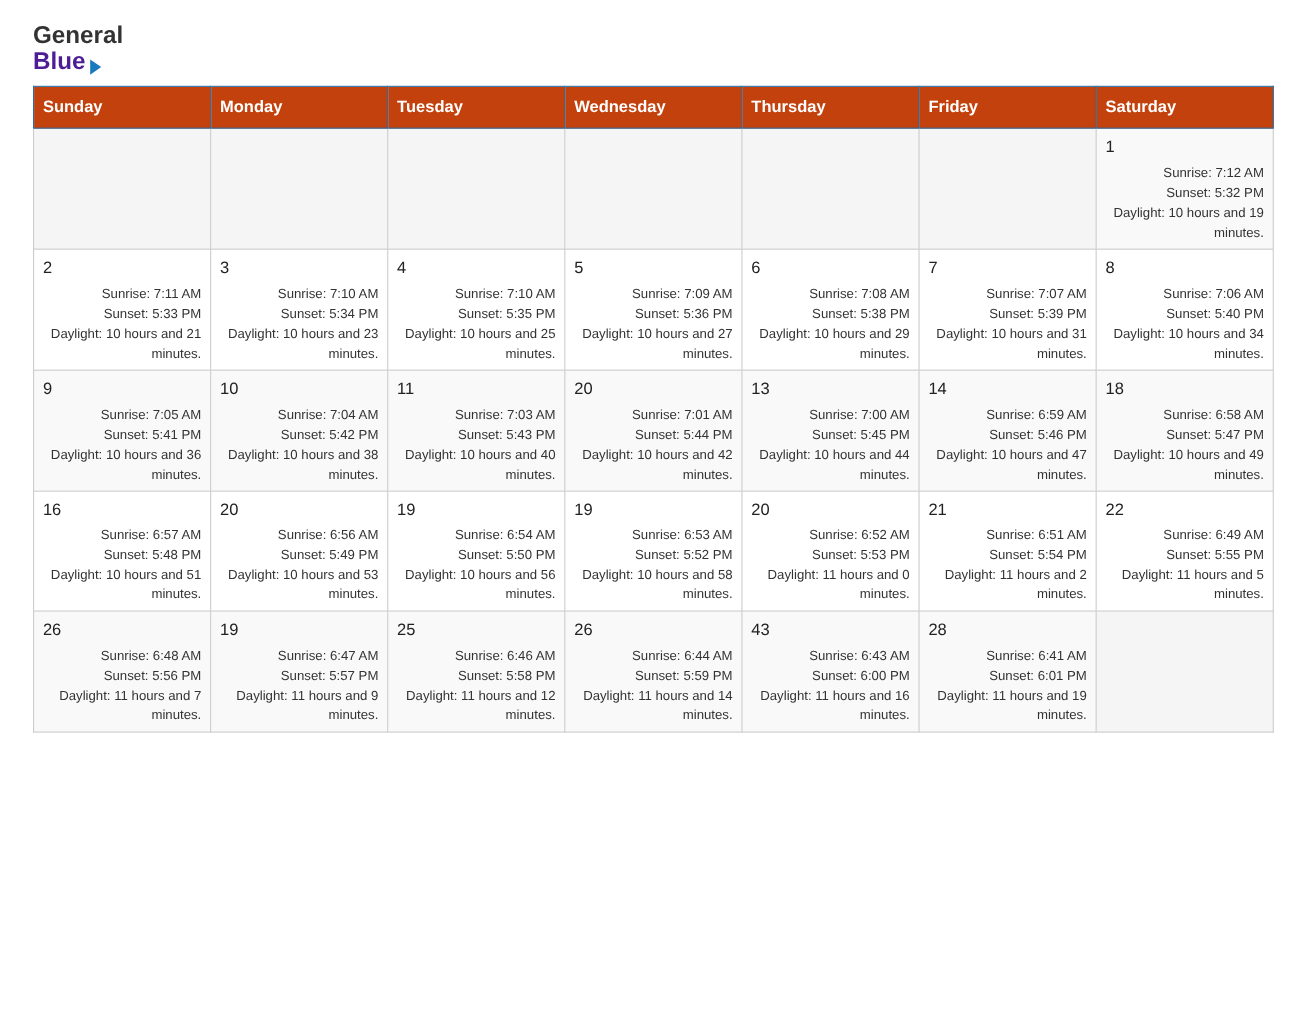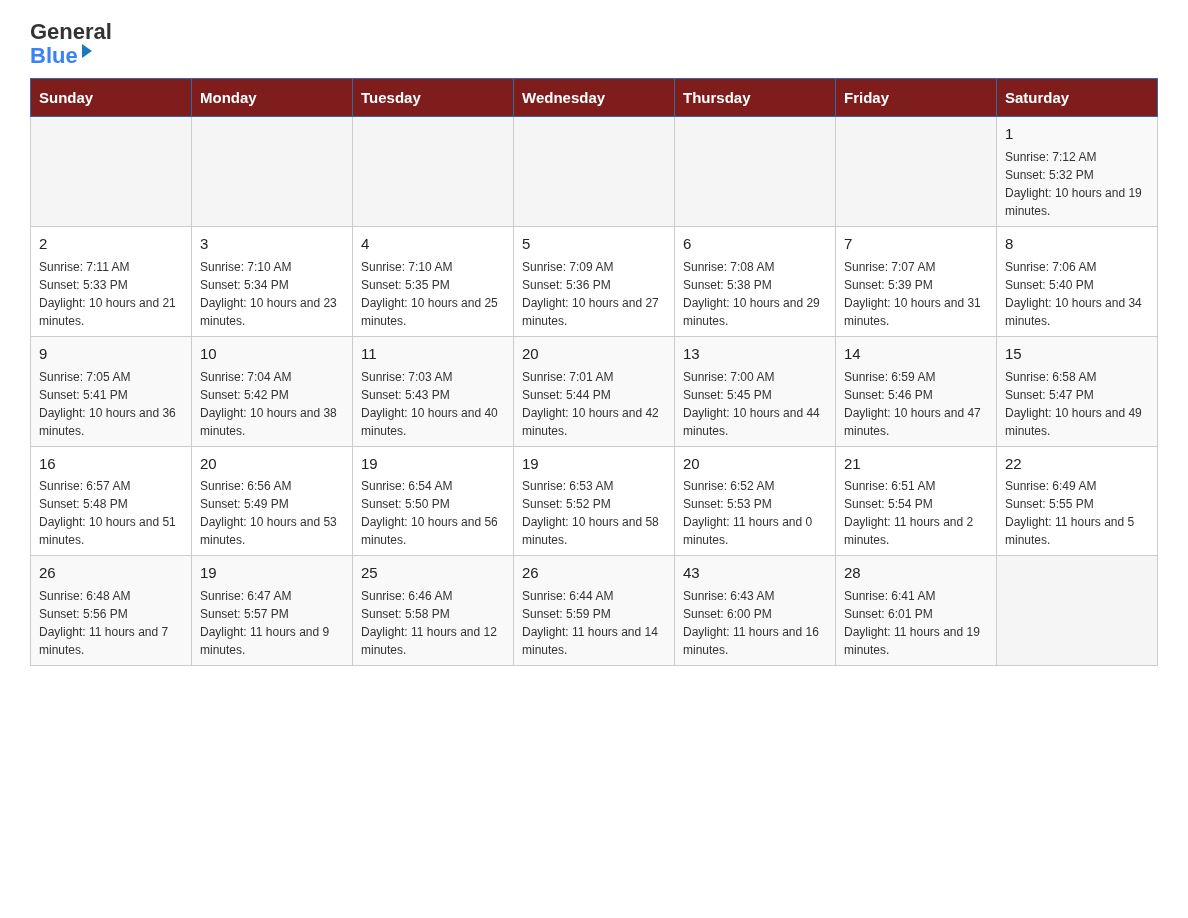--- a/index.html
+++ b/index.html
@@ -21,24 +21,24 @@
     }
     .logo-general {
       font-size: 22px;
       font-weight: bold;
       color: #333;
       line-height: 1.1;
     }
     .logo-blue {
       font-size: 22px;
       font-weight: bold;
-      color: #3b82f6;
+      color: #4c1d95;
       line-height: 1.1;
       display: flex;
-      align-items: flex-start;
+      align-items: flex-end;
     }
     .logo-arrow {
       width: 0;
       height: 0;
       border-left: 10px solid #1a7abf;
       border-top: 7px solid transparent;
       border-bottom: 7px solid transparent;
       margin-left: 4px;
       display: inline-block;
     }
@@ -55,21 +55,21 @@
       font-size: 18px;
       color: #444;
       margin-top: 4px;
     }
     .calendar {
       width: 100%;
       border-collapse: collapse;
       margin-top: 10px;
     }
     .calendar th {
-      background-color: #7f1d1d;
+      background-color: #c2410c;
       color: #fff;
       font-size: 15px;
       font-weight: 600;
       padding: 10px 8px;
       text-align: left;
       border: 1px solid #2d6da3;
     }
     .calendar td {
       vertical-align: top;
       border: 1px solid #ccc;
@@ -84,20 +84,21 @@
       font-size: 15px;
       font-weight: normal;
       color: #222;
       display: block;
       margin-bottom: 3px;
     }
     .calendar td .day-info {
       font-size: 12px;
       color: #333;
       line-height: 1.5;
+      text-align: right;
     }
     .calendar tr td {
       background: #fff;
     }
     .calendar tr:nth-child(odd) td {
       background: #f9f9f9;
     }
     
     .week-row-1 td { background: #f5f5f5; }
     .week-row-2 td { background: #ffffff; }
@@ -197,21 +198,21 @@
         </td>
         <td>
           <span class="day-num">13</span>
           <div class="day-info">Sunrise: 7:00 AM<br>Sunset: 5:45 PM<br>Daylight: 10 hours and 44 minutes.</div>
         </td>
         <td>
           <span class="day-num">14</span>
           <div class="day-info">Sunrise: 6:59 AM<br>Sunset: 5:46 PM<br>Daylight: 10 hours and 47 minutes.</div>
         </td>
         <td>
-          <span class="day-num">15</span>
+          <span class="day-num">18</span>
           <div class="day-info">Sunrise: 6:58 AM<br>Sunset: 5:47 PM<br>Daylight: 10 hours and 49 minutes.</div>
         </td>
       </tr>
       <tr class="week-row-4">
         <td>
           <span class="day-num">16</span>
           <div class="day-info">Sunrise: 6:57 AM<br>Sunset: 5:48 PM<br>Daylight: 10 hours and 51 minutes.</div>
         </td>
         <td>
           <span class="day-num">20</span>

